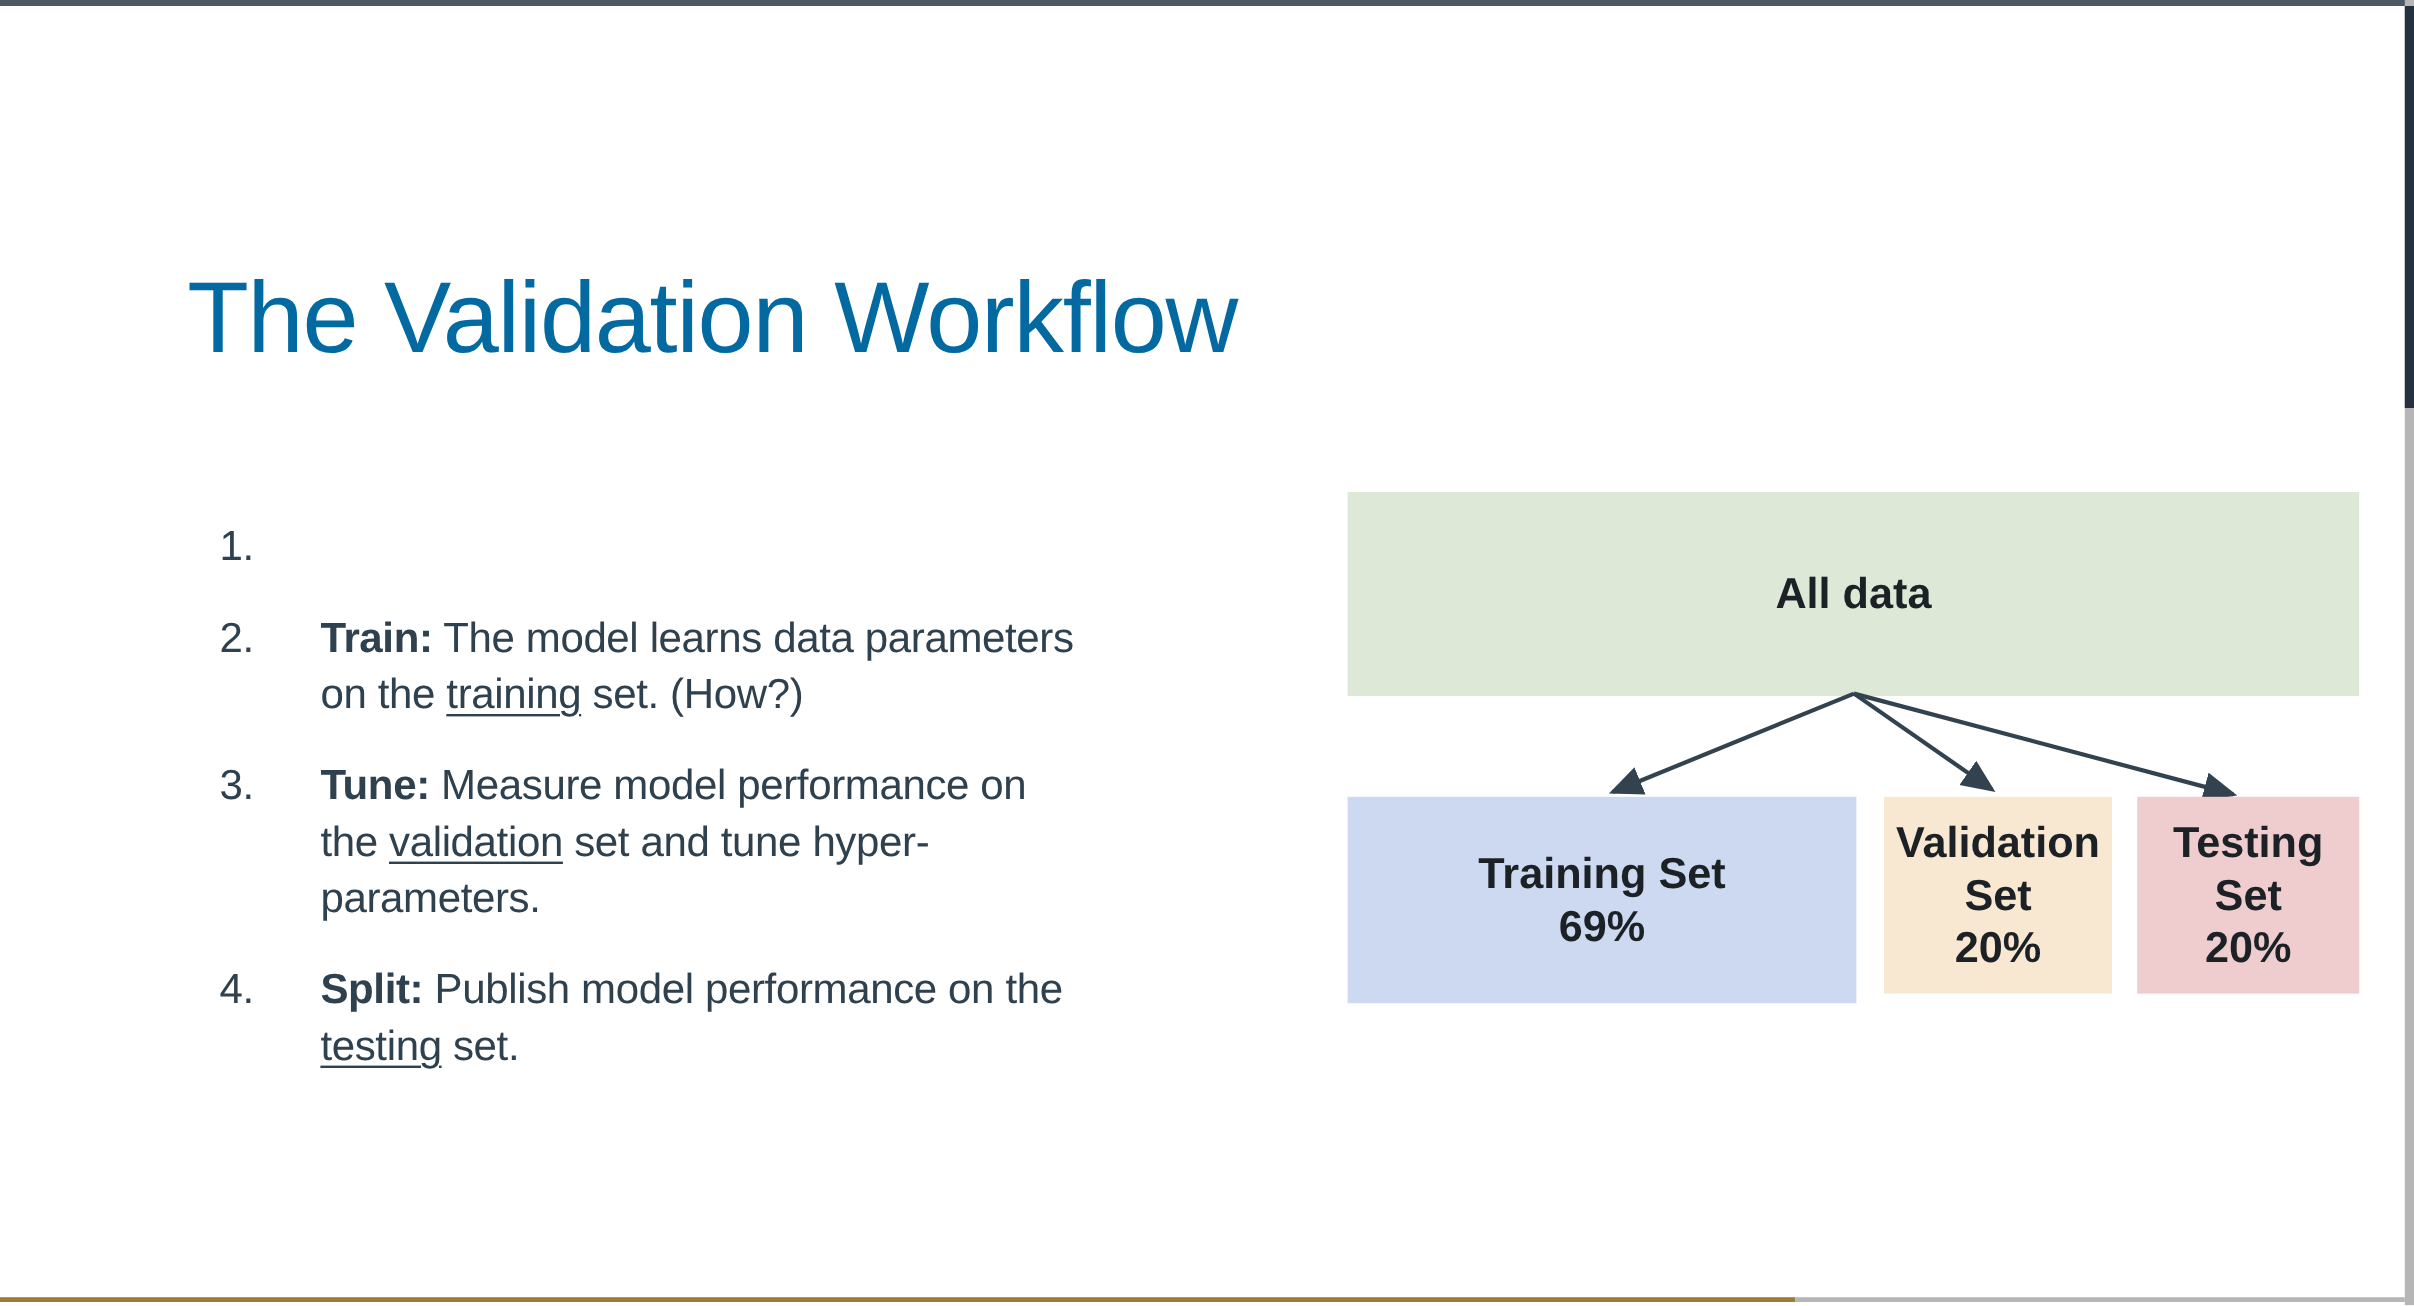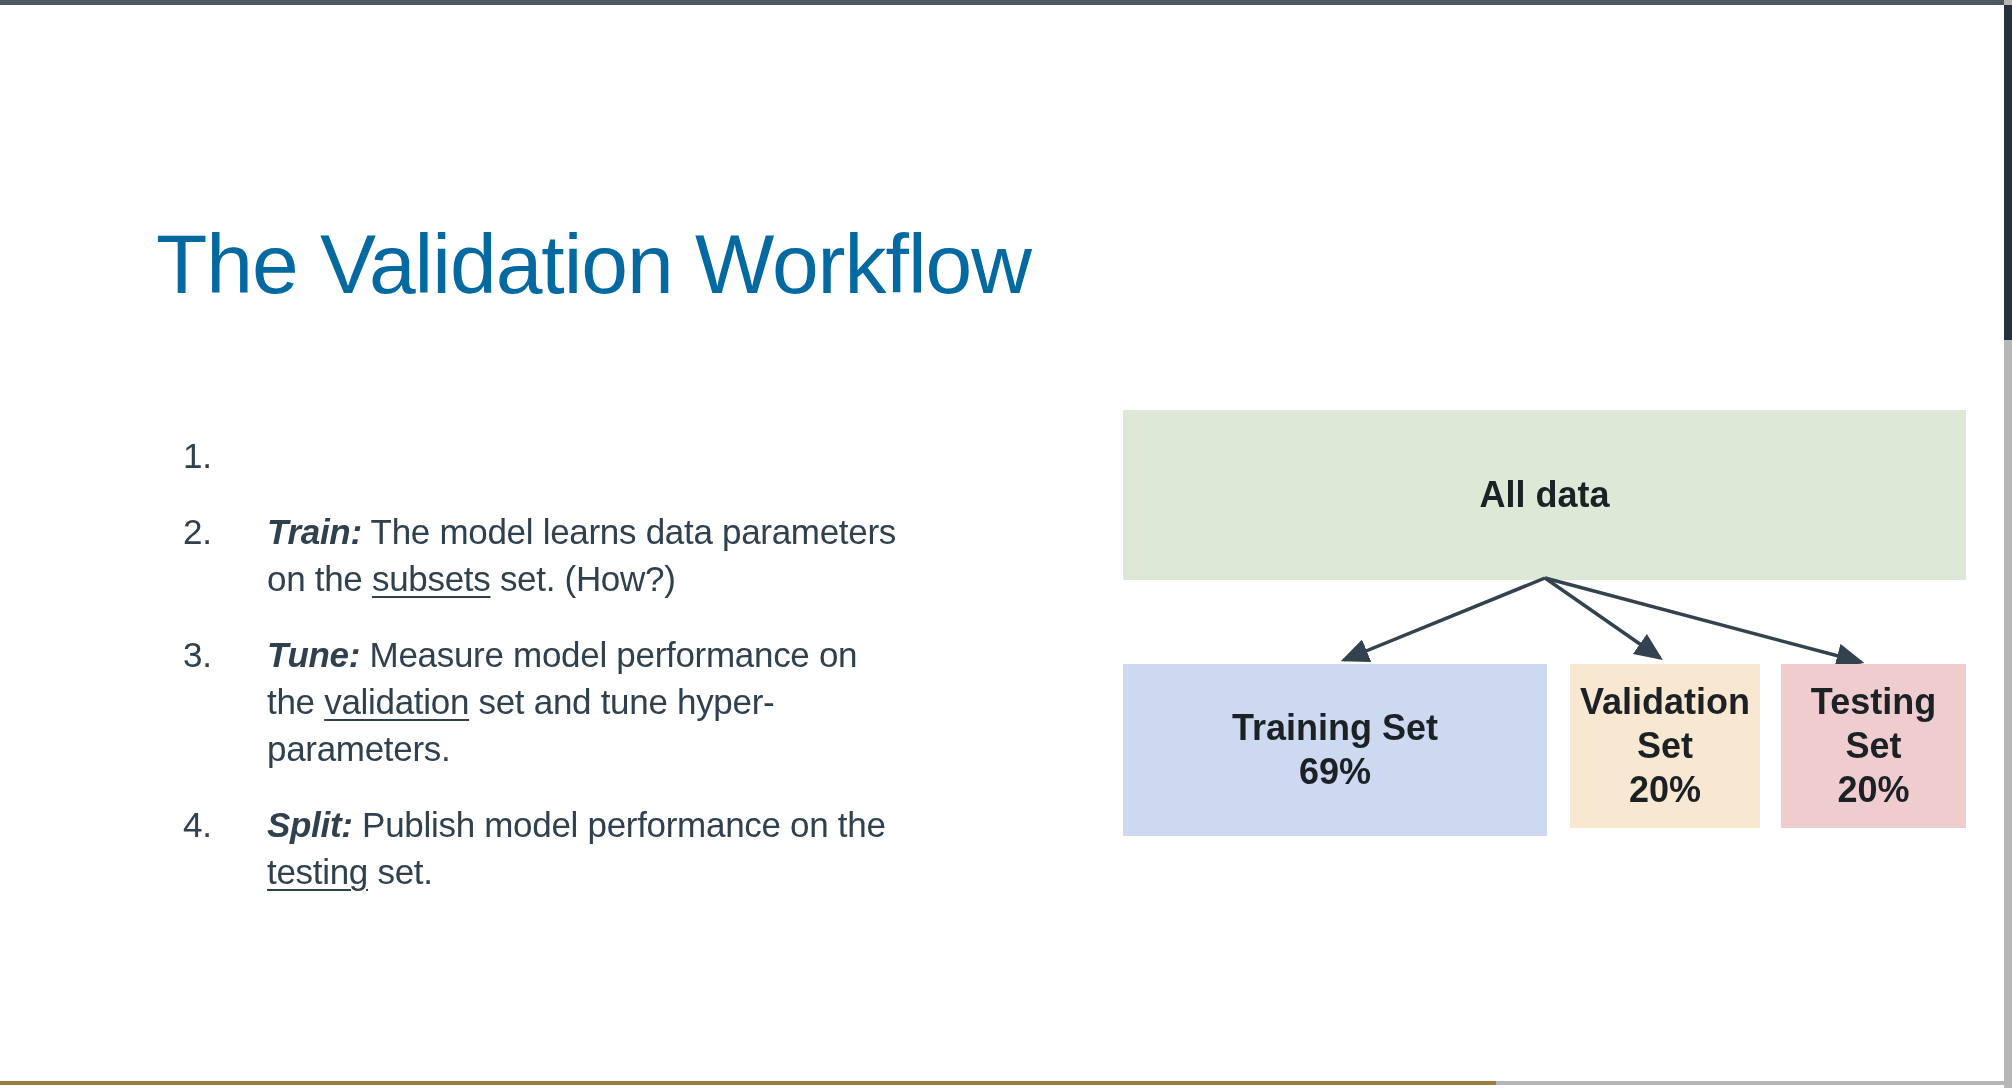--- a/index.html
+++ b/index.html
@@ -38,21 +38,21 @@
     top: 432px;
     width: 714px;
     color: #2f404e;
     font-size: 35px;
     line-height: 47px;
     letter-spacing: -0.3px;
   }
   .li { display: flex; margin-bottom: 29px; }
   .li .num { flex: 0 0 84px; }
   .li .txt { flex: 1 1 auto; }
-  .li b { font-weight: 700; font-style: italic; }
+  .li b { font-weight: 700; }
   .li .u { text-decoration: underline; text-underline-offset: 5px; text-decoration-thickness: 2px; }
 
   
   .box {
     position: absolute;
     display: flex;
     flex-direction: column;
     align-items: center;
     justify-content: center;
     color: #1c2126;
@@ -80,21 +80,21 @@
   <h1 class="title">The Validation Workflow</h1>
 
   <div class="list">
 
     <div class="li">
       <span class="num">1.</span>
     </div>
 
     <div class="li">
       <span class="num">2.</span>
-      <span class="txt"><b>Train:</b><span> The model learns data parameters on the </span><span class="u">subsets</span><span> set. (How?)</span></span>
+      <span class="txt"><b>Train:</b><span> The model learns data parameters on the </span><span class="u">training</span><span> set. (How?)</span></span>
     </div>
 
     <div class="li">
       <span class="num">3.</span>
       <span class="txt"><b>Tune:</b><span> Measure model performance on the </span><span class="u">validation</span><span> set and tune hyper-parameters.</span></span>
     </div>
 
     <div class="li">
       <span class="num">4.</span>
       <span class="txt"><b>Split:</b><span> Publish model performance on the </span><span class="u">testing</span><span> set.</span></span>

